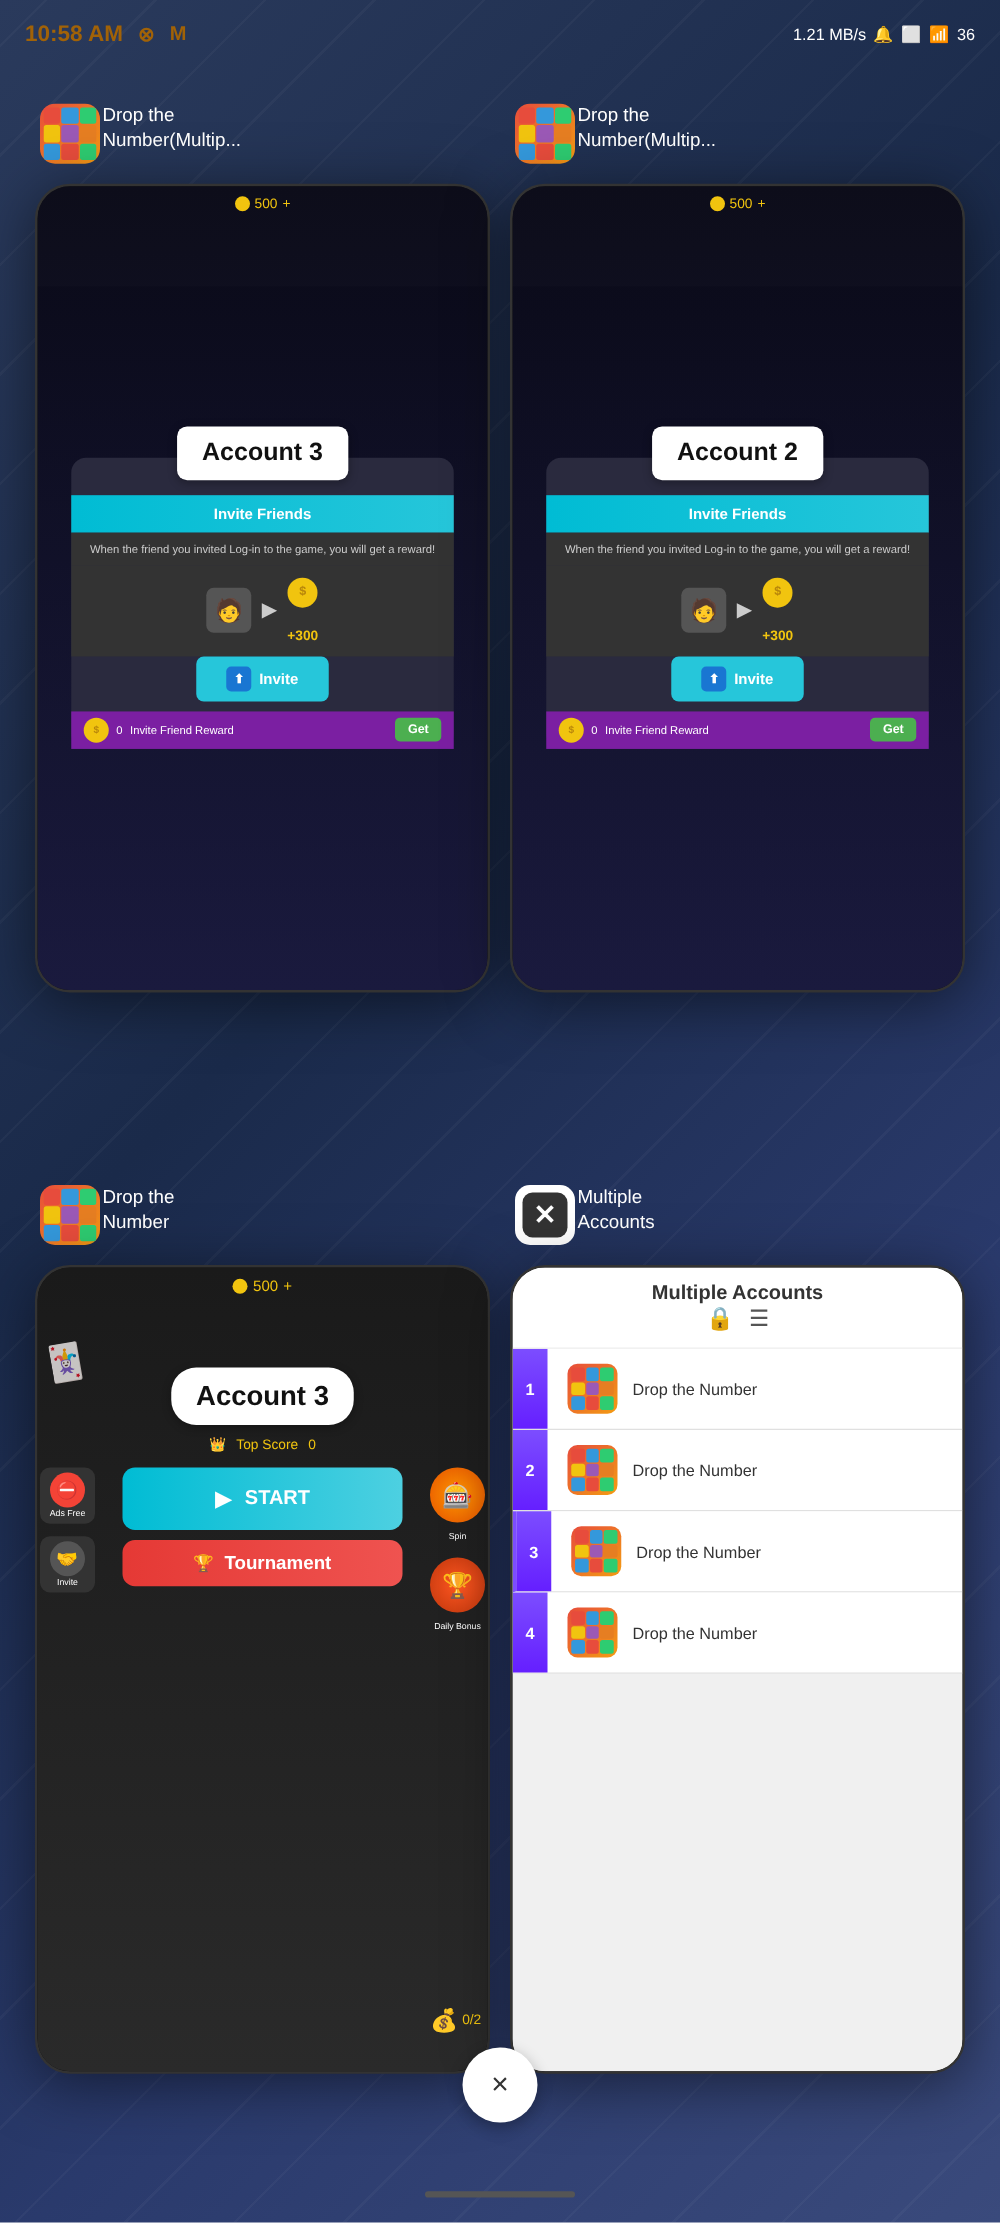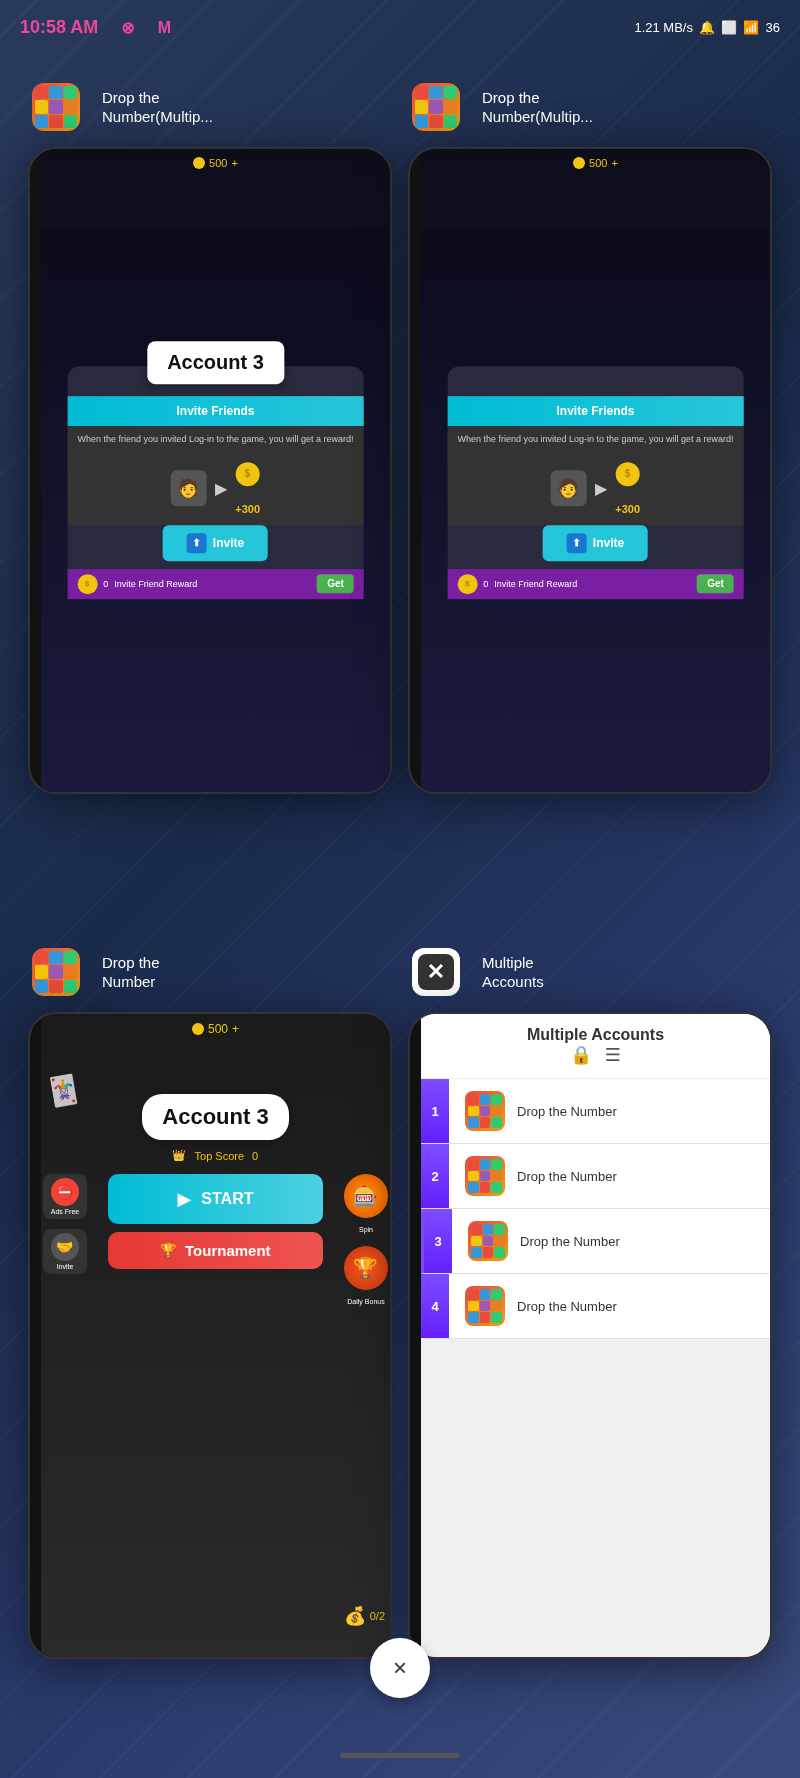--- a/index.html
+++ b/index.html
@@ -17,26 +17,26 @@
       position: absolute;
       top: 0; left: 0; right: 0;
       height: 55px;
       display: flex;
       align-items: center;
       justify-content: space-between;
       padding: 0 20px;
       z-index: 100;
     }
     .status-time {
-      color: #ec4899;
+      color: #a16207;
       font-size: 18px;
       font-weight: bold;
       display: flex;
       align-items: center;
-      gap: 23px;
+      gap: 12px;
     }
     .status-icons {
       display: flex;
       align-items: center;
       gap: 6px;
       color: white;
       font-size: 13px;
     }
 
     
@@ -66,22 +66,21 @@
       padding: 10px 20px;
     }
 
     .app-window {
       flex: 1;
       margin: 0 8px;
     }
 
     .app-header {
       display: flex;
-      align-items: center;
-      gap: 22px;
+      gap: 2px;
       padding: 8px 4px;
       margin-bottom: 8px;
     }
 
     .app-icon {
       width: 48px;
       height: 48px;
       border-radius: 12px;
       overflow: hidden;
       flex-shrink: 0;
@@ -566,21 +565,20 @@
       align-items: center;
       justify-content: center;
       color: white;
       font-size: 22px;
       font-weight: bold;
     }
 
     
     .phone-frame-shadow {
       filter: drop-shadow(0 8px 24px rgba(0,0,0,0.5));
-      padding-left: 11px;
     }
   </style>
 </head>
 <body>
 
 <div class="status-bar">
   <div class="status-time">
     <span>10:58 AM</span>
     <span style="font-size:16px;">⊗</span>
     <span style="font-size:16px;">M</span>
@@ -676,20 +674,21 @@
     <div class="phone-frame phone-frame-shadow">
       <div class="game-screen">
         <div class="coins-bar">
           <span class="coin-icon"></span>
           <span>500</span>
           <span>+</span>
         </div>
         <div style="position:absolute;top:80px;left:0;right:0;bottom:0;background:linear-gradient(180deg,#0a0a1a,#1a1a3e);opacity:0.7;"></div>
 
         <div class="invite-modal">
+          <div class="account-label">Account 2</div>
           <div class="modal-inner">
             <div class="invite-friends-header">Invite Friends</div>
             <div class="invite-desc">When the friend you invited Log-in to the game, you will get a reward!</div>
             <div class="invite-reward-row">
               <div class="avatar-box">🧑</div>
               <span class="play-arrow">▶</span>
               <div class="gold-coin-reward">
                 <div class="reward-coin">$</div>
                 <span class="reward-amount">+300</span>
               </div>

